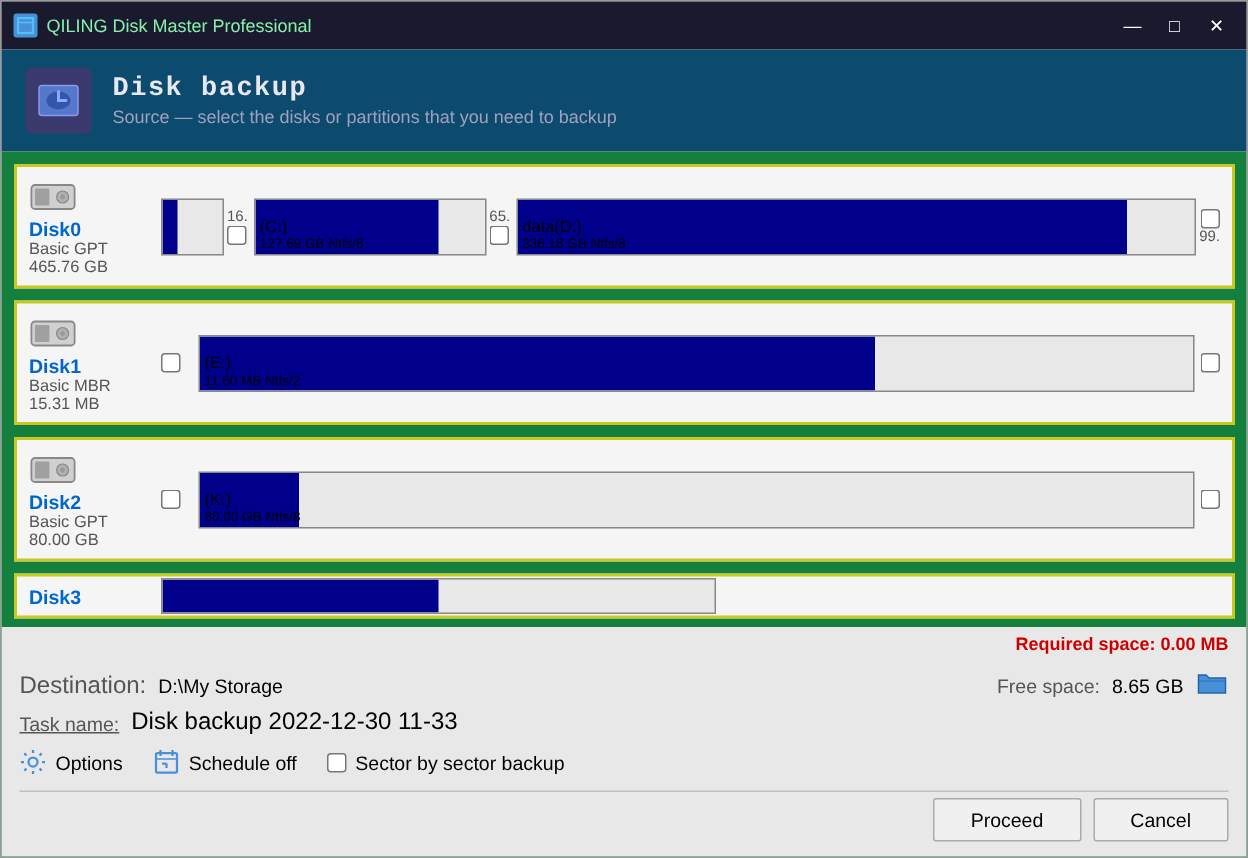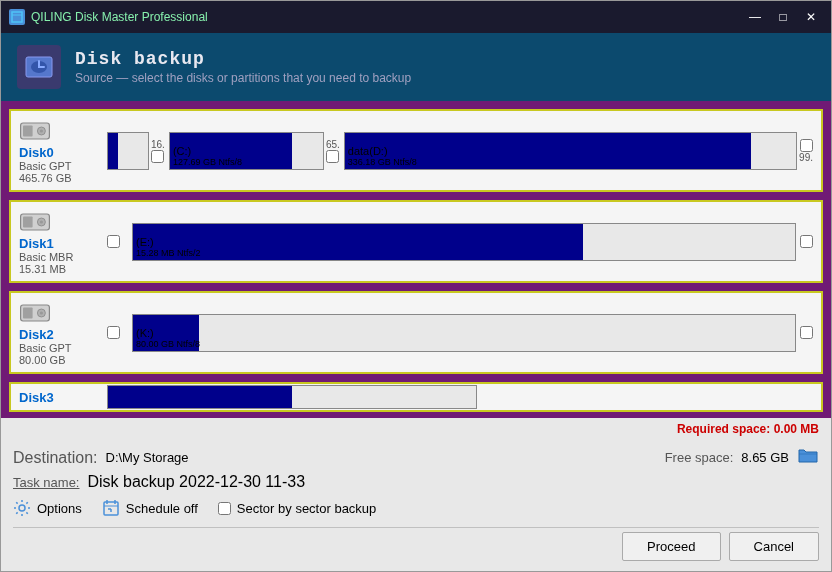--- a/index.html
+++ b/index.html
@@ -95,21 +95,21 @@
       letter-spacing: 1px;
     }
     .header-text p {
       color: #a0a0c0;
       font-size: 12px;
       margin-top: 2px;
     }
 
     
     .main-content {
-      background: #701a75;
+      background: #15803d;
       flex: 1;
       display: flex;
       flex-direction: column;
       overflow: hidden;
     }
 
     
     .disk-list-container {
       flex: 1;
       overflow: hidden;
@@ -423,21 +423,21 @@
             </svg>
             <span class="disk-label">Disk1</span>
             <span class="disk-type">Basic MBR</span>
             <span class="disk-size">15.31 MB</span>
           </div>
           <input type="checkbox" style="margin-right: 4px;">
           <div class="disk-partitions">
             <div class="partition-visual" style="flex:1;height:38px;background:#e8e8e8;border:1px solid #888;padding:2px 3px;">
               <div class="partition-bar" style="width:68%;background:#00008b;"></div>
               <span style="position:relative;z-index:1;font-size:11px;color:#000;">(E:)</span>
-              <span style="position:relative;z-index:1;font-size:9px;color:#000;">15.28 MB Ntfs/2</span>
+              <span style="position:relative;z-index:1;font-size:9px;color:#000;">11.60 MB Ntfs/2</span>
             </div>
             <input type="checkbox" style="">
           </div>
         </div>
 
         <div class="disk-row selected">
           <div class="disk-info">
             <svg class="disk-icon-svg" viewBox="0 0 40 32">
               <rect x="2" y="6" width="36" height="20" rx="3" fill="#d0d0d0" stroke="#888" stroke-width="1.5"></rect>
               <rect x="5" y="9" width="12" height="14" rx="1" fill="#a0a0a0"></rect>

